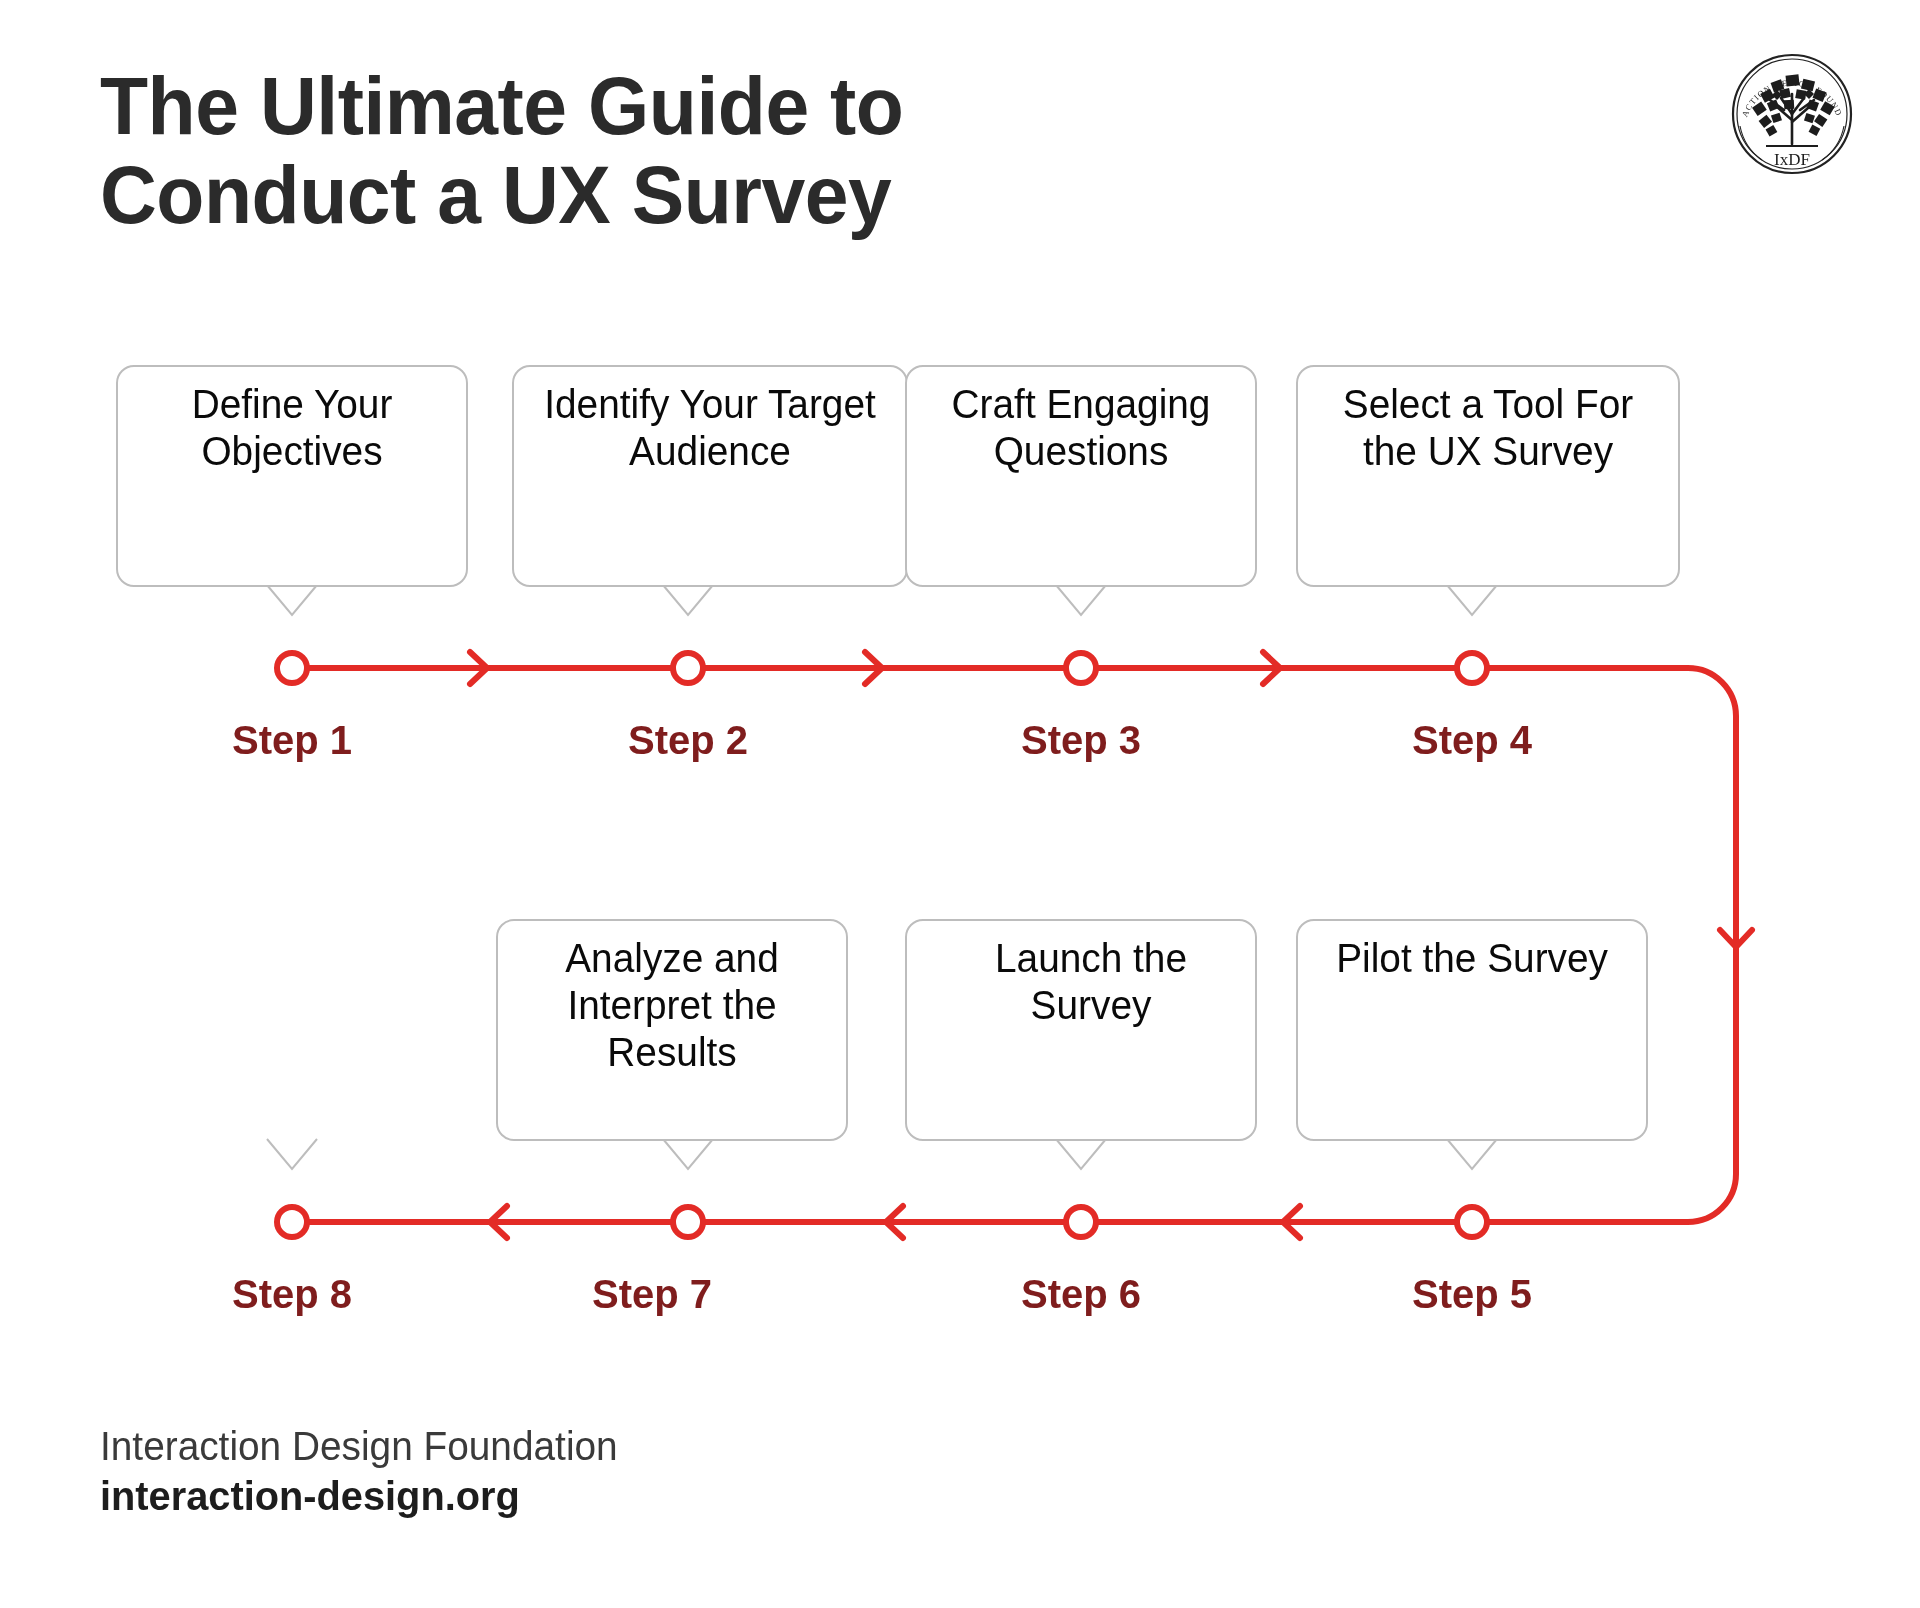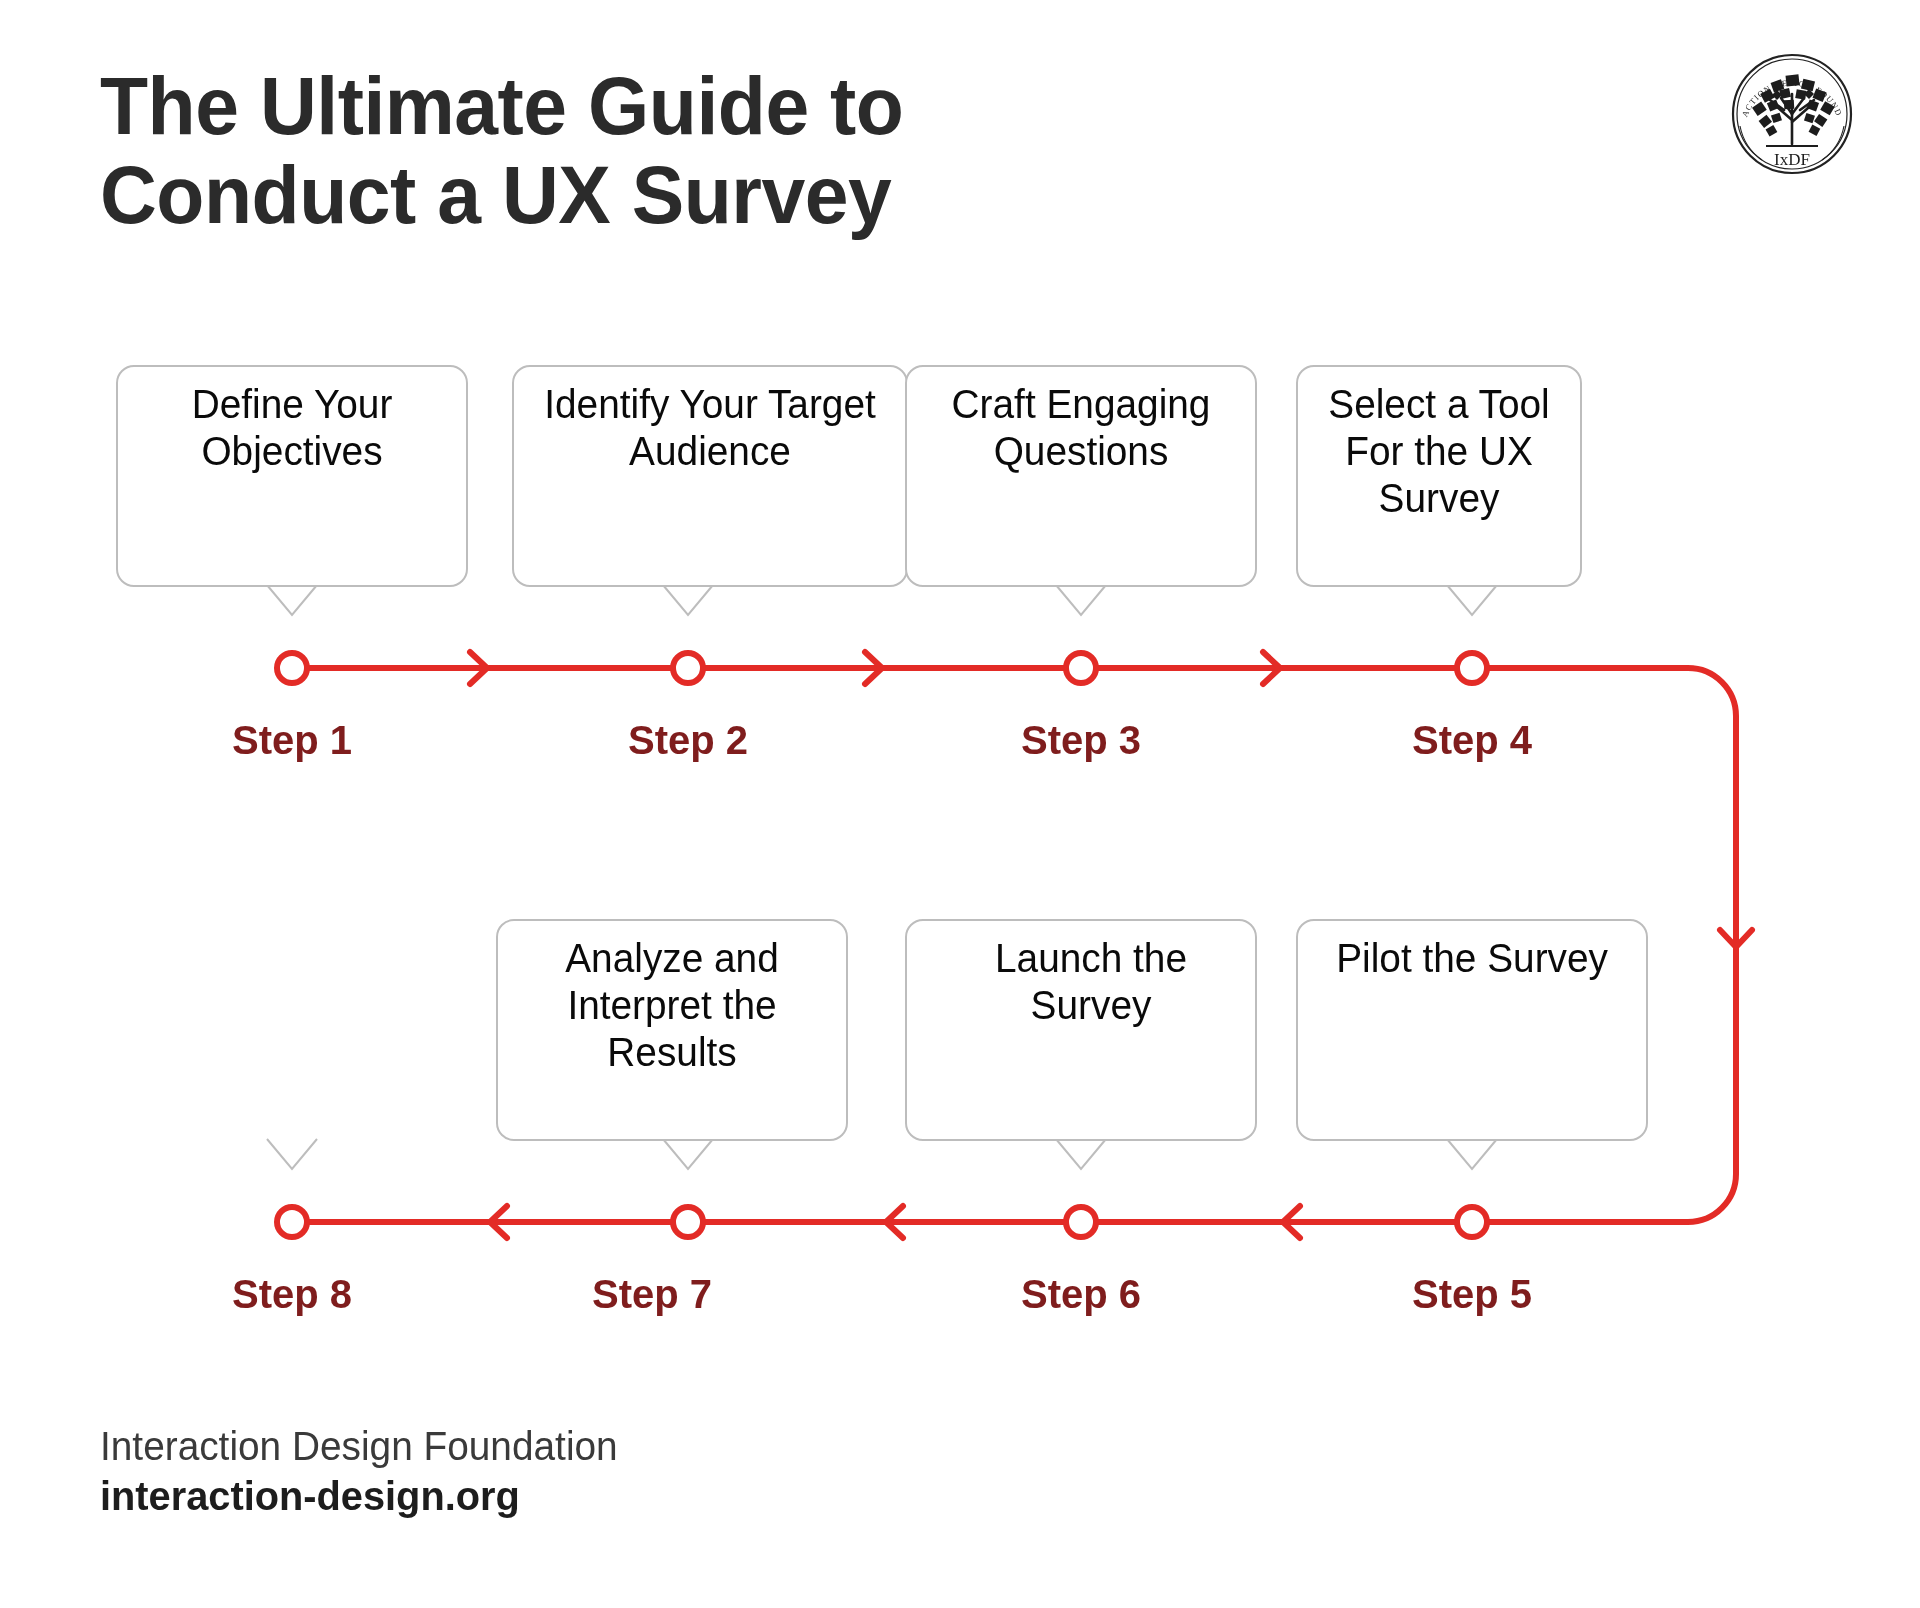--- a/index.html
+++ b/index.html
@@ -219,21 +219,21 @@
 
   <div class="card" style="left:116px; top:365px; width:352px; height:222px;">
     <span class="card-label">Define Your Objectives</span>
   </div>
   <div class="card" style="left:512px; top:365px; width:396px; height:222px;">
     <span class="card-label">Identify Your Target Audience</span>
   </div>
   <div class="card" style="left:905px; top:365px; width:352px; height:222px;">
     <span class="card-label">Craft Engaging Questions</span>
   </div>
-  <div class="card" style="left:1296px; top:365px; width:286px; height:222px;">
+  <div class="card" style="left:1296px; top:365px; width:384px; height:222px;">
     <span class="card-label">Select a Tool For the UX Survey</span>
   </div>
 
   <div class="step-label" style="left:292px; top:718px;">Step 1</div>
   <div class="step-label" style="left:688px; top:718px;">Step 2</div>
   <div class="step-label" style="left:1081px; top:718px;">Step 3</div>
   <div class="step-label" style="left:1472px; top:718px;">Step 4</div>
 
   <div class="card" style="left:496px; top:919px; width:352px; height:222px;">
     <span class="card-label">Analyze and Interpret the Results</span>

